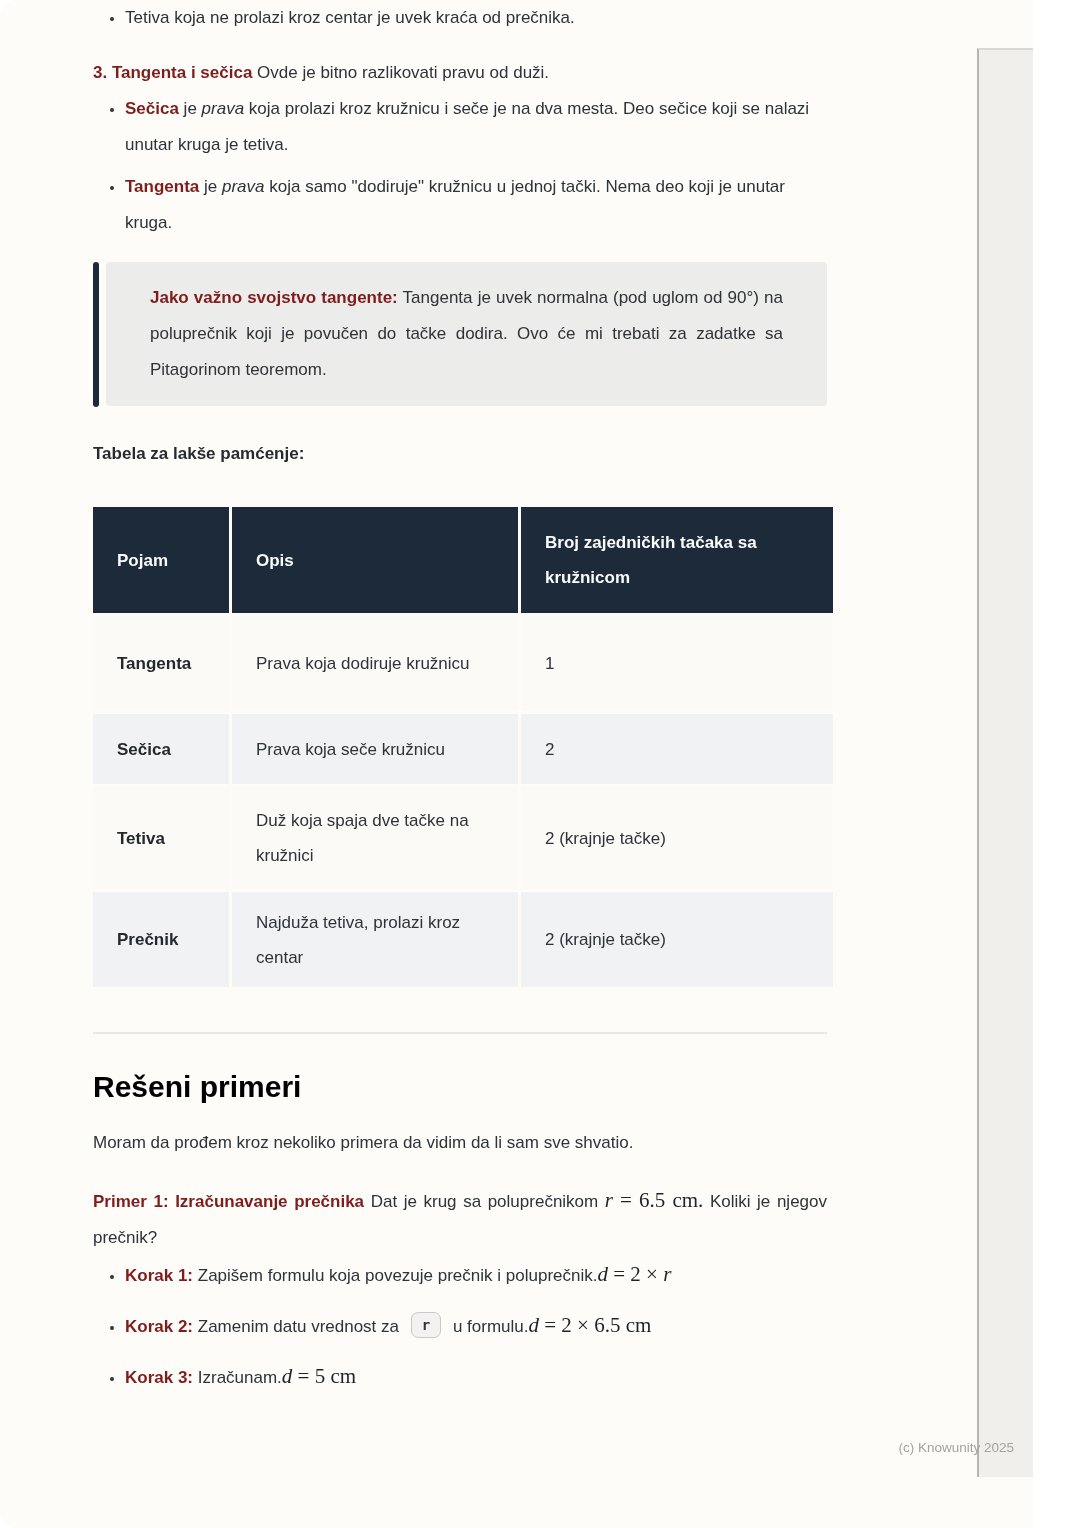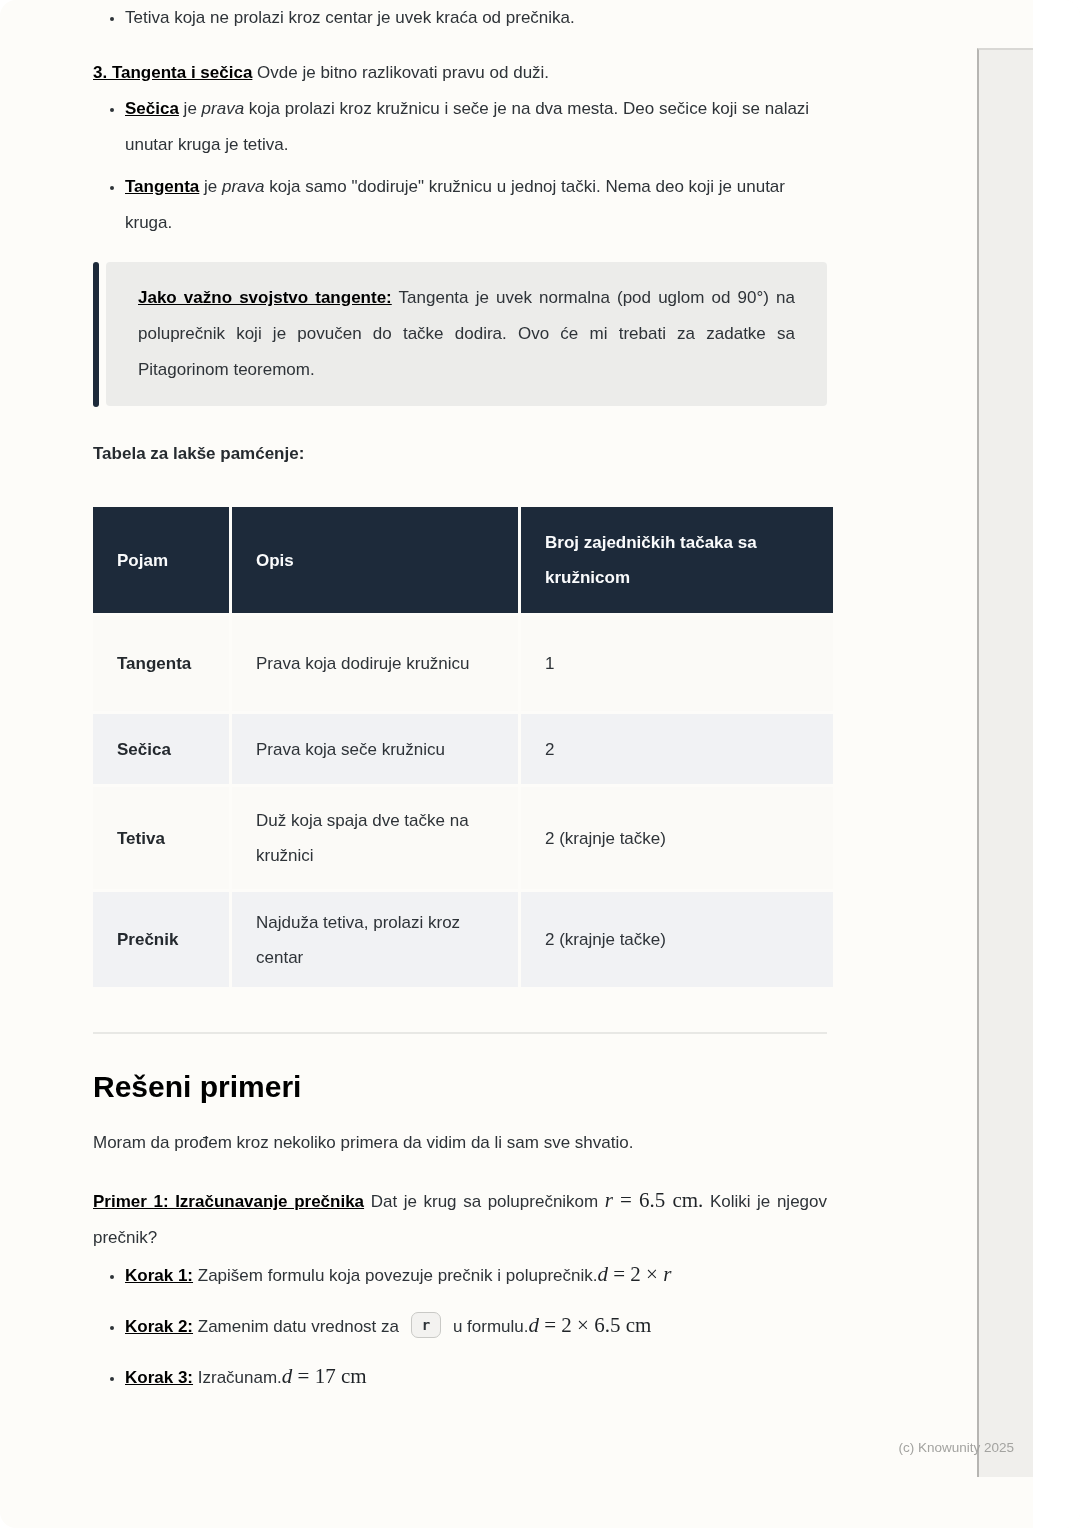--- a/index.html
+++ b/index.html
@@ -19,21 +19,21 @@
 
   .content {
     position: absolute;
     left: 93px;
     top: 0;
     width: 734px;
   }
 
   .para, li { font-size: 17px; line-height: 36px; }
   p { margin: 0; }
-  strong { font-weight: 700; color: #000000; text-decoration: underline; }
+  strong { font-weight: 700; color: #7f1d1d; }
   em { font-style: italic; }
 
   ul.blist { margin: 0; padding-left: 32px; list-style: disc; }
   ul.blist li::marker { font-size: 13px; color: #2e3338; }
 
   .list-top { margin-top: 53px; }
   .section3 { margin-top: 19px; }
   .list-defs { margin-top: 19px; }
   .list-defs li + li { margin-top: 6px; }
 
@@ -46,21 +46,21 @@
     position: absolute;
     left: 0; top: 0; bottom: 0;
     width: 6px;
     border-radius: 3px;
     background: #1d2a3a;
   }
   .callout-box {
     margin-left: 13px;
     background: #ececea;
     border-radius: 4px;
-    padding: 18px 32px;
+    padding: 18px 44px;
   }
   .callout-box p {
     font-size: 17px;
     line-height: 36px;
     text-align: justify;
   }
 
   .table-caption { margin-top: 29px; font-weight: 700; color: #262b30; }
 
   table.summary {
@@ -222,21 +222,21 @@
 
     <h2 class="solved-h">Rešeni primeri</h2>
 
     <p class="para moram">Moram da prođem kroz nekoliko primera da vidim da li sam sve shvatio.</p>
 
     <p class="para primer"><strong>Primer 1: Izračunavanje prečnika</strong><span> Dat je krug sa poluprečnikom </span><span class="math"><span class="mvar">r</span><span> = 6.5 cm.</span></span><span> Koliki je njegov prečnik?</span></p>
 
     <ul class="blist list-steps">
       <li><strong>Korak 1:</strong><span> Zapišem formulu koja povezuje prečnik i poluprečnik.</span><span class="math"><span class="mvar">d</span><span> = 2 × </span><span class="mvar">r</span></span></li>
       <li><strong>Korak 2:</strong><span> Zamenim datu vrednost za </span><span class="chip">r</span><span> u formulu.</span><span class="math"><span class="mvar">d</span><span> = 2 × 6.5 cm</span></span></li>
-      <li><strong>Korak 3:</strong><span> Izračunam.</span><span class="math"><span class="mvar">d</span><span> = 17 cm</span></span></li>
+      <li><strong>Korak 3:</strong><span> Izračunam.</span><span class="math"><span class="mvar">d</span><span> = 5 cm</span></span></li>
     </ul>
 
   </div>
 
   <div class="right-gutter"></div>
   <div class="page-edge"></div>
   <div class="watermark">(c) Knowunity 2025</div>
 </div>
 
 </body></html>

